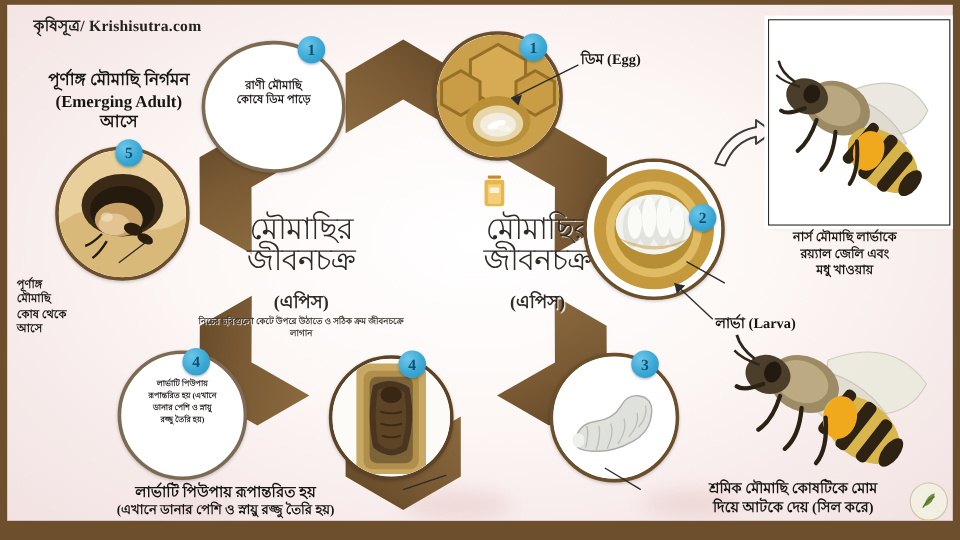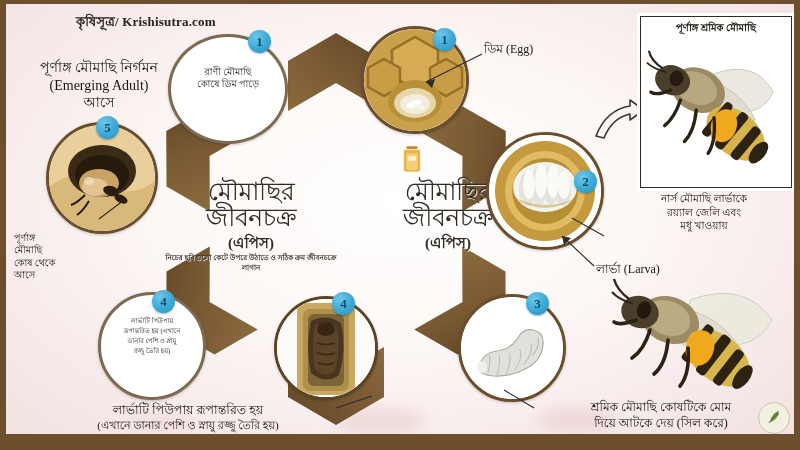--- a/index.html
+++ b/index.html
@@ -25,55 +25,54 @@
   .b1{left:330px;top:404px;width:90px;height:26px;background:#e7c9c9;}
   .b2{left:530px;top:404px;width:80px;height:24px;background:#e7c9c9;}
   .b3{left:120px;top:410px;width:70px;height:20px;background:#eed6d6;}
 
   
   .brand{
     position:absolute;left:22px;top:8px;
     font-size:13px;color:#24221f;letter-spacing:.2px;
     font-family:"Liberation Serif","DejaVu Serif",serif;font-weight:700;
     white-space:nowrap;
-    margin-left:48px;
   }
 
   
   .ring-wrap{position:absolute;left:120px;top:25px;width:420px;height:400px;}
   .ring-svg{position:absolute;left:0;top:0;}
 
   
   .title-block{
     position:absolute;text-align:center;color:#2f2b26;
     font-family:"Liberation Serif","DejaVu Serif",serif;
     line-height:1.02;text-shadow:1px 1px 0 rgba(255,255,255,.8);
   }
   .title-left{left:155px;top:175px;width:180px;}
   .title-right{left:352px;top:175px;width:180px;}
   .t-main{font-size:25px;font-weight:400;letter-spacing:-.5px;}
-  .t-sub{font-size:15px;font-weight:700;margin-top:6px;}
+  .t-sub{font-size:15px;font-weight:700;margin-top:16px;}
   .t-note{
     font-size:7.2px;font-weight:700;margin-top:3px;line-height:1.35;
     color:#3a342c;
   }
   .honey-jar{position:absolute;left:395px;top:140px;width:22px;height:30px;}
 
   
   .node{position:absolute;}
   .node .disc{
     position:absolute;left:0;top:0;border-radius:50%;
     background:#ffffff;border:3px solid #6b4f2c;
     box-shadow:0 1px 3px rgba(0,0,0,.22);
     overflow:hidden;
   }
   .node .caption{
     position:absolute;width:100%;text-align:center;color:#1d1a16;
     font-family:"Liberation Serif","DejaVu Serif",serif;
-    font-weight:400;line-height:1.25;
+    font-weight:700;line-height:1.25;
   }
   .badge{
     position:absolute;width:23px;height:23px;border-radius:50%;
     background:radial-gradient(circle at 35% 30%,#6ec6e8 0%,#3aa8d4 55%,#2a93c2 100%);
     color:#0d4f73;font-weight:700;font-size:13px;
     display:flex;align-items:center;justify-content:center;
     font-family:"Liberation Serif","DejaVu Serif",serif;
     box-shadow:0 1px 2px rgba(0,0,0,.28);
     z-index:8;
   }
@@ -112,21 +111,21 @@
 
   
   #node-emerge{left:40px;top:118px;width:112px;height:112px;}
   #node-emerge .disc{width:106px;height:106px;border-color:#6b4f2c;}
   #node-emerge .badge{left:50px;top:-6px;}
 
   
   .label{
     position:absolute;color:#171512;
     font-family:"Liberation Serif","DejaVu Serif",serif;
-    font-weight:400;line-height:1.25;
+    font-weight:700;line-height:1.25;
   }
   #lbl-emerging{left:18px;top:55px;width:150px;text-align:center;font-size:14px;}
   #lbl-adult-out{left:8px;top:228px;width:92px;text-align:left;font-size:9.5px;line-height:1.3;}
   #lbl-egg{left:478px;top:38px;font-size:12px;}
   #lbl-larva{left:590px;top:258px;font-size:12px;}
   #lbl-nurse{left:600px;top:188px;width:196px;text-align:center;font-size:10.5px;line-height:1.3;}
   #lbl-pupa-bottom{left:32px;top:398px;width:300px;text-align:center;font-size:12.5px;line-height:1.3;}
   #lbl-pupa-bottom .small{font-size:11px;}
   #lbl-seal{left:530px;top:396px;width:250px;text-align:center;font-size:12px;line-height:1.3;}
 
@@ -402,21 +401,20 @@
       <div>শ্রমিক মৌমাছি কোষটিকে মোম</div>
       <div>দিয়ে আটকে দেয় (সিল করে)</div>
     </div>
 
     <svg class="arrow-to-card" viewBox="0 0 62 44">
       <path d="M4 40 q10 -26 34 -30 l0 -6 l14 10 l-14 10 l0 -6 q-18 4 -26 24 z" fill="none" stroke="#3b3b3b" stroke-width="1.6" stroke-linejoin="round"></path>
     </svg>
 
     <div class="photo-card">
       <div class="pc-title">
-        <div>পূর্ণাঙ্গ শ্রমিক মৌমাছি</div>
       </div>
       <svg class="bee-photo" viewBox="0 0 152 172">
         <rect x="0" y="0" width="152" height="172" fill="#ffffff"></rect>
 
         <path d="M72 58 q44 -16 62 18 q-12 26 -48 20 q-18 -14 -14 -38z" fill="#e9e6de" opacity=".9" stroke="#c9c4b6" stroke-width="1"></path>
         <path d="M66 64 q34 8 50 40 q-28 10 -52 -14 q-6 -16 2 -26z" fill="#ddd9cd" opacity=".8" stroke="#c2bcad" stroke-width="1"></path>
 
         <ellipse cx="58" cy="74" rx="28" ry="22" fill="#9c8a64" transform="rotate(24 58 74)"></ellipse>
         <ellipse cx="56" cy="72" rx="22" ry="16" fill="#b8a77f" transform="rotate(24 56 72)"></ellipse>
 

